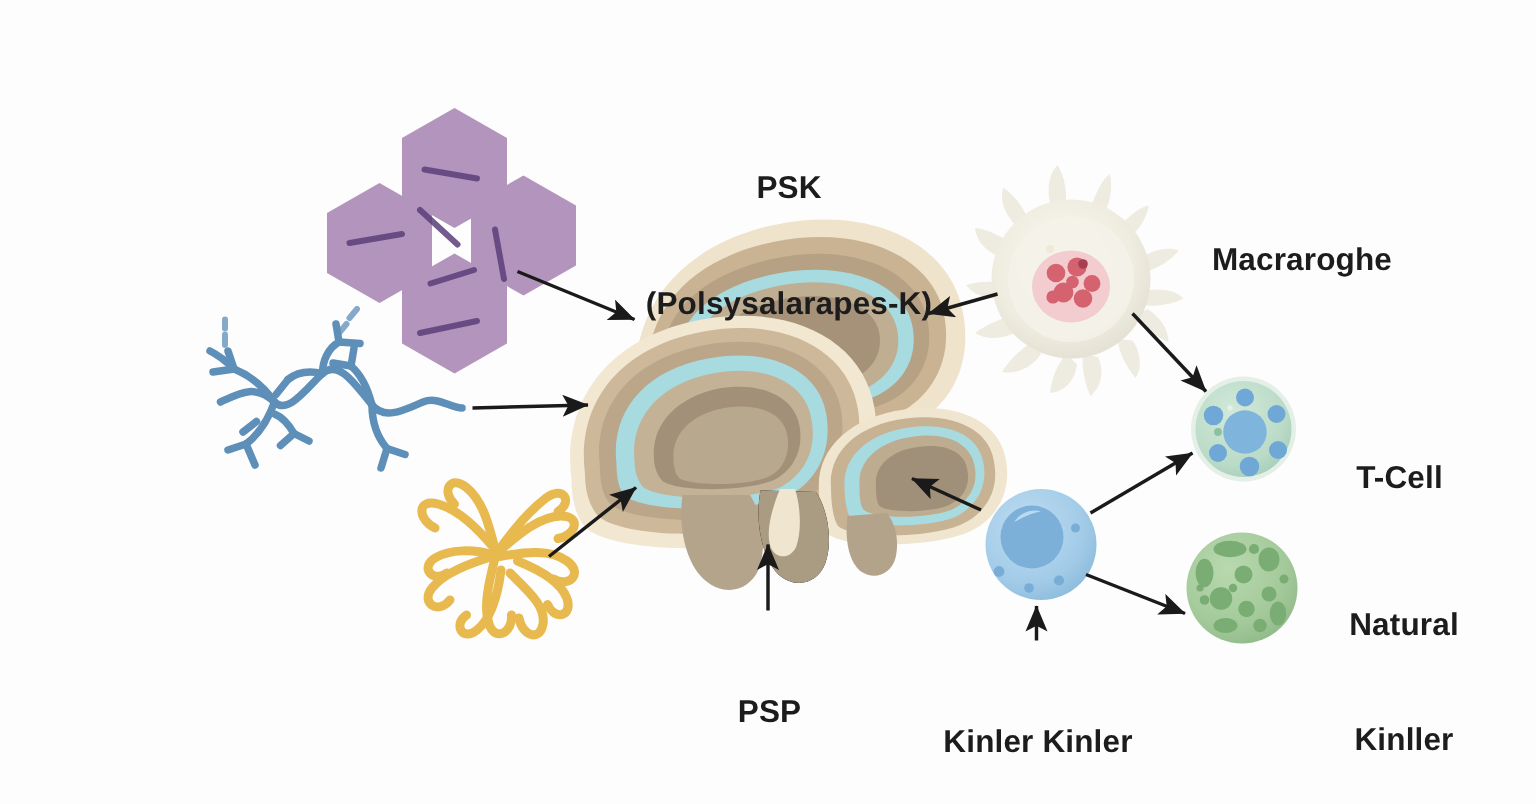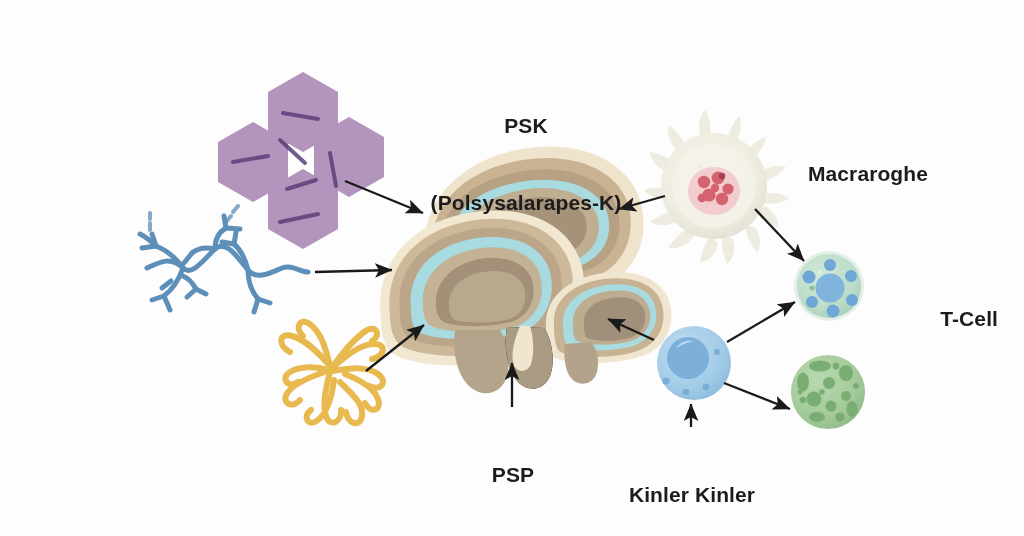--- a/index.html
+++ b/index.html
@@ -251,25 +251,27 @@
 
   <div class="label" style="left:418px;top:62px;width:216px;font-size:21px;">
     <div>PSK</div>
     <div>(Polsysalarapes-K)</div>
   </div>
 
   <div class="label" style="left:748px;top:110px;width:240px;font-size:21px;">
     <div>Macraroghe</div>
   </div>
 
-  <div class="label" style="left:868px;top:255px;width:130px;font-size:21px;text-align:right;">
+  <div class="label" style="left:868px;top:255px;width:130px;font-size:21px;text-align:center;">
     <div>T-Cell</div>
   </div>
 
   <div class="label" style="left:866px;top:353px;width:140px;font-size:21px;">
+    <div>Natural</div>
+    <div>Kinller</div>
     
   </div>
 
   <div class="label" style="left:596px;top:431px;width:192px;font-size:21px;">
     <div>Kinler Kinler</div>
     
   </div>
 
   <div class="label" style="left:402px;top:411px;width:222px;font-size:21px;">
     <div>PSP</div>

